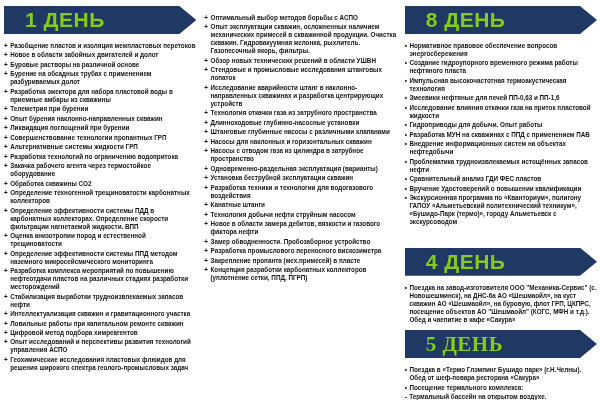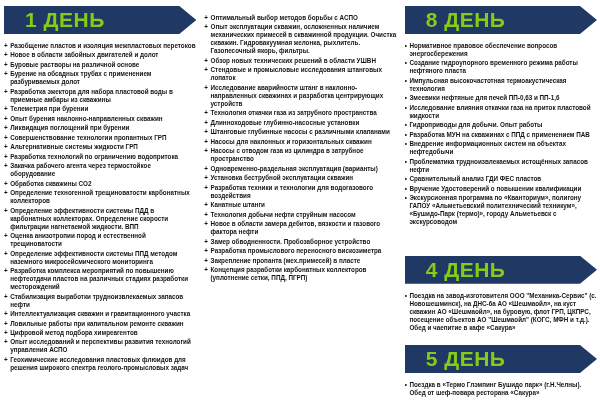--- a/index.html
+++ b/index.html
@@ -19,22 +19,22 @@
     height:28px;line-height:28px;padding-left:21px;letter-spacing:.5px;
     clip-path:polygon(0 0, calc(100% - 17px) 0, 100% 50%, calc(100% - 17px) 100%, 0 100%);
     flex-shrink:0;
   }
   .items{
     margin-top:8px;font-size:6.3px;line-height:1.27;font-weight:700;color:#141414;
   }
   .item{display:flex;margin-bottom:1.5px;}
   .marker{flex-shrink:0;margin-right:2.5px;}
   .txt{flex:1;min-width:0;}
-  .gap-header{margin-top:28px;}
-  .gap-header-sm{margin-top:12px;}
+  .gap-header{margin-top:20px;}
+  .gap-header-sm{margin-top:5px;font-family:Liberation Serif, serif;}
 </style>
 </head>
 <body>
 
 <div class="page">
 
   <div class="col">
     <div class="day-header">1 ДЕНЬ</div>
     <div class="items">
         <div class="item">

